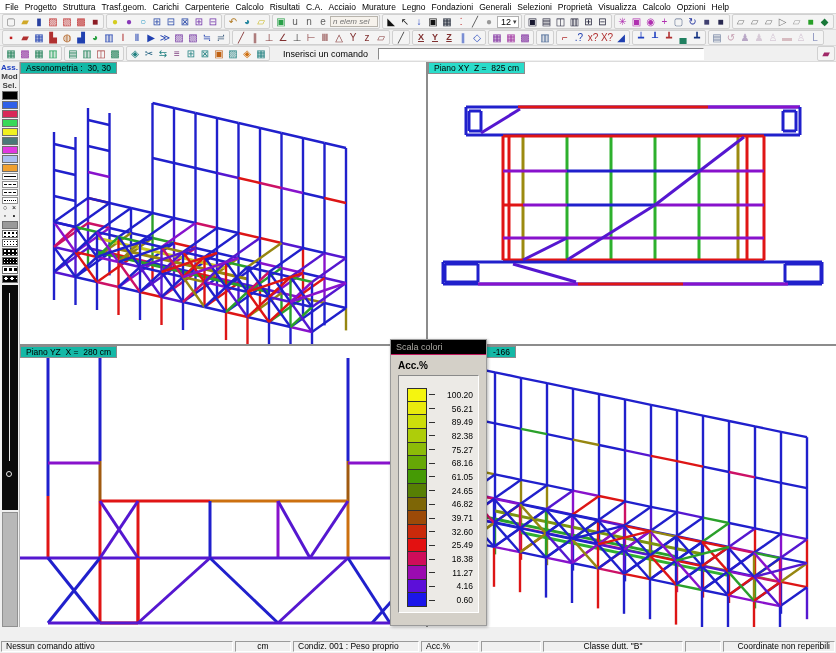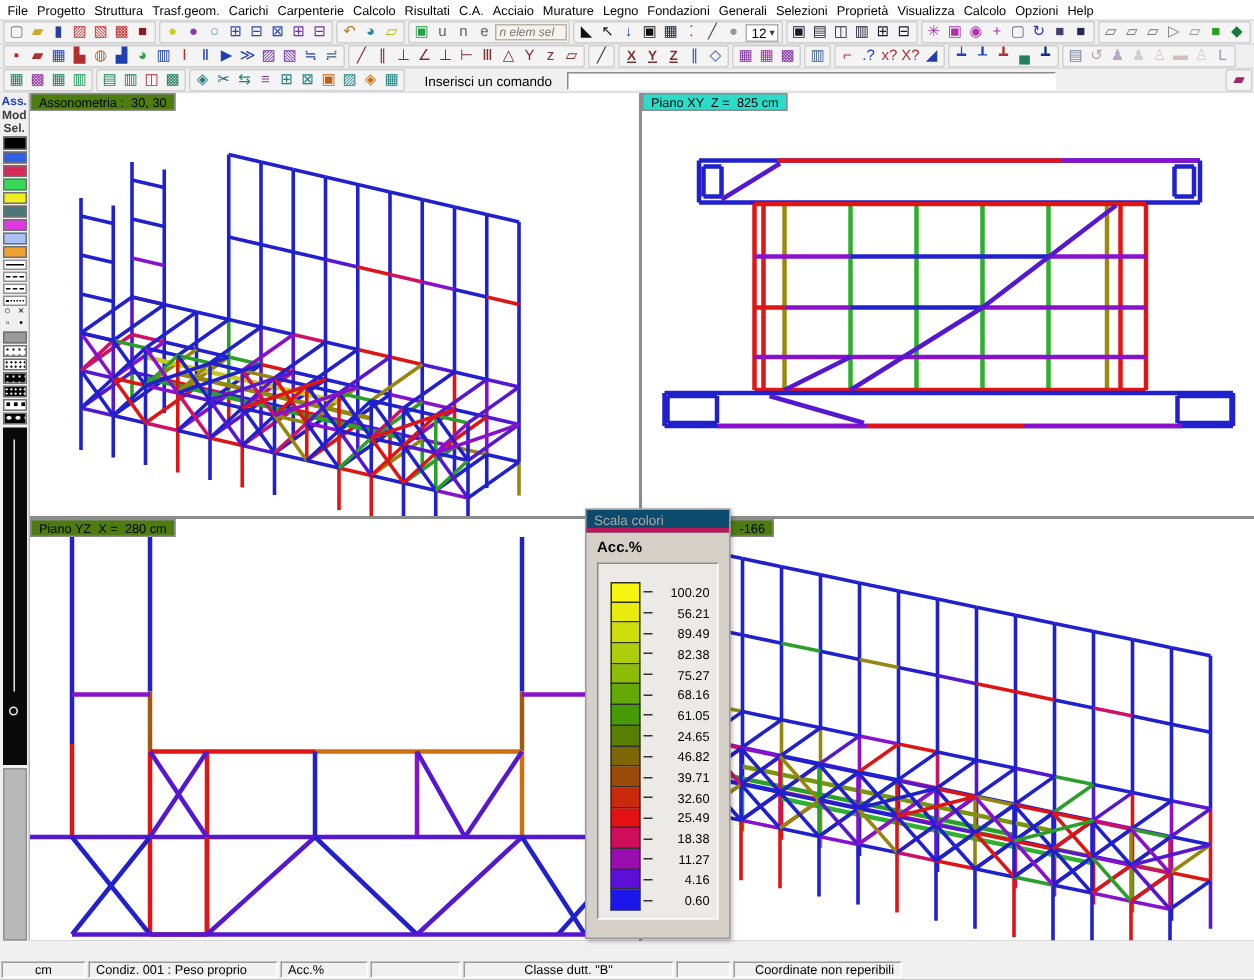--- a/index.html
+++ b/index.html
@@ -49,27 +49,27 @@
   .pat-d4 { background:radial-gradient(#fff 30%, #000 36%); background-size:3px 3px; }
   .pat-d5 { background:radial-gradient(#000 40%, #fff 44%); background-size:5px 5px; }
   .pat-d6 { background:radial-gradient(#fff 36%, #000 42%); background-size:6px 5px; }
   .sb-slider { width:16px; height:225px; background:#0a0a0a; margin-top:2px; position:relative; }
   .sb-slider .track { position:absolute; left:7px; top:8px; width:1px; height:168px; background:#e8e8e8; }
   .sb-slider .knob { position:absolute; left:4px; top:186px; width:6px; height:6px; border:1px solid #e8e8e8; border-radius:50%; }
   .sb-bottom { width:16px; flex:1; background:#b8b8b8; margin-top:2px; border:1px solid #909090; }
 
   .vp-area { position:absolute; left:20px; top:0; width:816px; height:565px; background:#8c8c8c; }
   .viewport { position:absolute; background:#ffffff; overflow:hidden; }
-  .vp-label { position:absolute; left:0; top:0; height:12px; background:#4d7c0f; border:1px solid #8c8c8c; font-size:8.5px; line-height:10px; padding:0 5px; white-space:pre; z-index:5; cursor:default; }
+  .vp-label { position:absolute; left:0; top:0; height:12px; background:#14b8a6; border:1px solid #8c8c8c; font-size:8.5px; line-height:10px; padding:0 5px; white-space:pre; z-index:5; cursor:default; }
   .vp-label.active { background:#2adcca; }
   .viewport svg { position:absolute; left:0; top:0; }
 
   
   .palette { position:absolute; left:390px; top:277px; width:97px; height:287px; background:#d4d0c8; border:1px solid #9a9a9a; box-shadow:1px 1px 3px rgba(0,0,0,.3); z-index:20; }
-  .pal-title { height:15px; background:#0c4a6e; color:#aaa8a2; font-size:9px; padding:2px 5px; border-bottom:3px solid #be185d; cursor:default; }
+  .pal-title { height:15px; background:#000000; color:#aaa8a2; font-size:9px; padding:2px 5px; border-bottom:1px solid #be185d; cursor:default; }
   .pal-unit { font-weight:bold; font-size:10px; padding:5px 7px 4px; }
   .pal-panel { margin:0 7px; height:238px; background:#eceae6; border:1px solid; border-color:#8a8a8a #fff #fff #8a8a8a; padding:12px 4px 6px 8px; }
   .pal-row { display:flex; align-items:center; height:13.7px; }
   .pal-cell { width:20px; height:13.7px; border:1px solid #303030; border-top-width:0; flex:0 0 auto; }
   .pal-row:first-child .pal-cell { border-top-width:1px; }
   .pal-tick { width:6px; height:1px; background:#303030; margin-left:2px; flex:0 0 auto; }
   .pal-val { flex:1; text-align:right; font-size:8.5px; padding-right:1px; }
 
   
   .statusbar { position:absolute; left:0; top:640px; width:836px; height:13px; background:#f0f0f0; display:flex; align-items:center; gap:2px; padding:0 1px; }
@@ -1057,20 +1057,21 @@
           <div class="pal-row">
             <div class="pal-cell" style="background: rgb(27, 22, 234);"></div>
             <div class="pal-tick"></div>
             <div class="pal-val">0.60</div>
           </div>
         </div>
     </div>
   </div>
 
   <div class="statusbar" id="statusbar">
+      <div class="sb-seg" style="width: 232px; text-align: left;">Nessun comando attivo</div>
       <div class="sb-seg" style="width: 56px; text-align: center;">cm</div>
       <div class="sb-seg" style="width: 126px; text-align: left;">Condiz. 001 : Peso proprio</div>
       <div class="sb-seg" style="width: 58px; text-align: left;">Acc.%</div>
       <div class="sb-seg" style="width: 60px; text-align: left;"></div>
       <div class="sb-seg" style="width: 140px; text-align: center;">Classe dutt. "B"</div>
       <div class="sb-seg" style="width: 36px; text-align: left;"></div>
       <div class="sb-seg" style="width: 112px; text-align: right;">Coordinate non reperibili</div>
     </div>
 </div>
 

